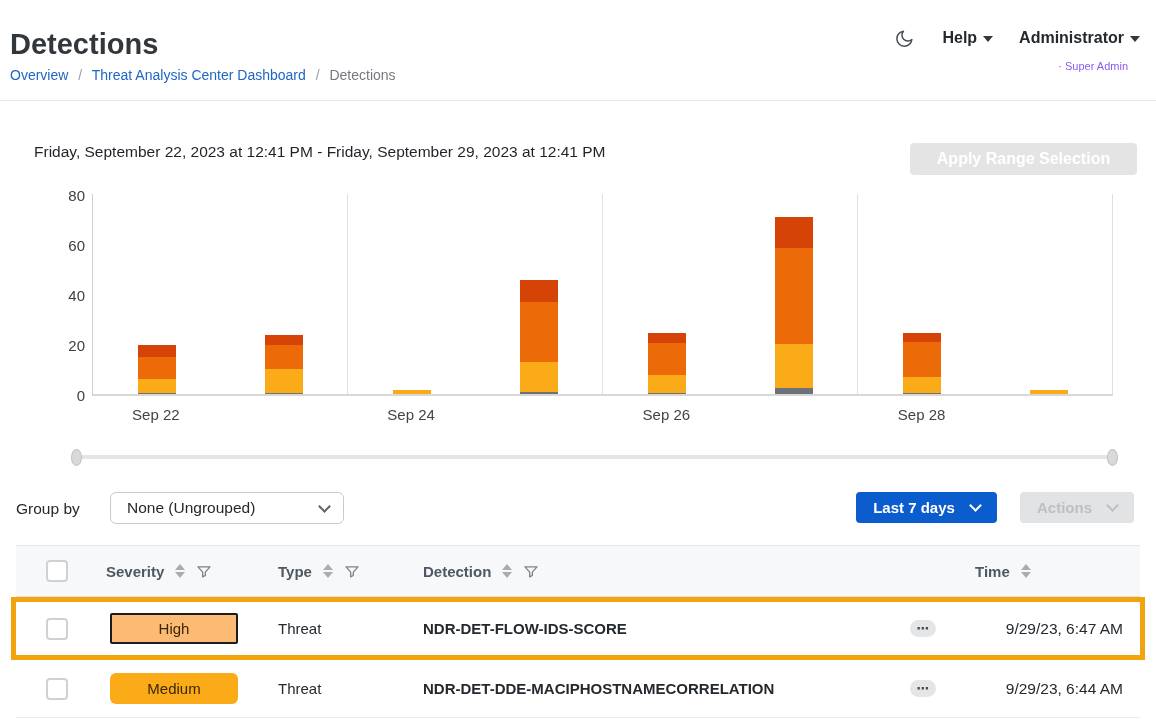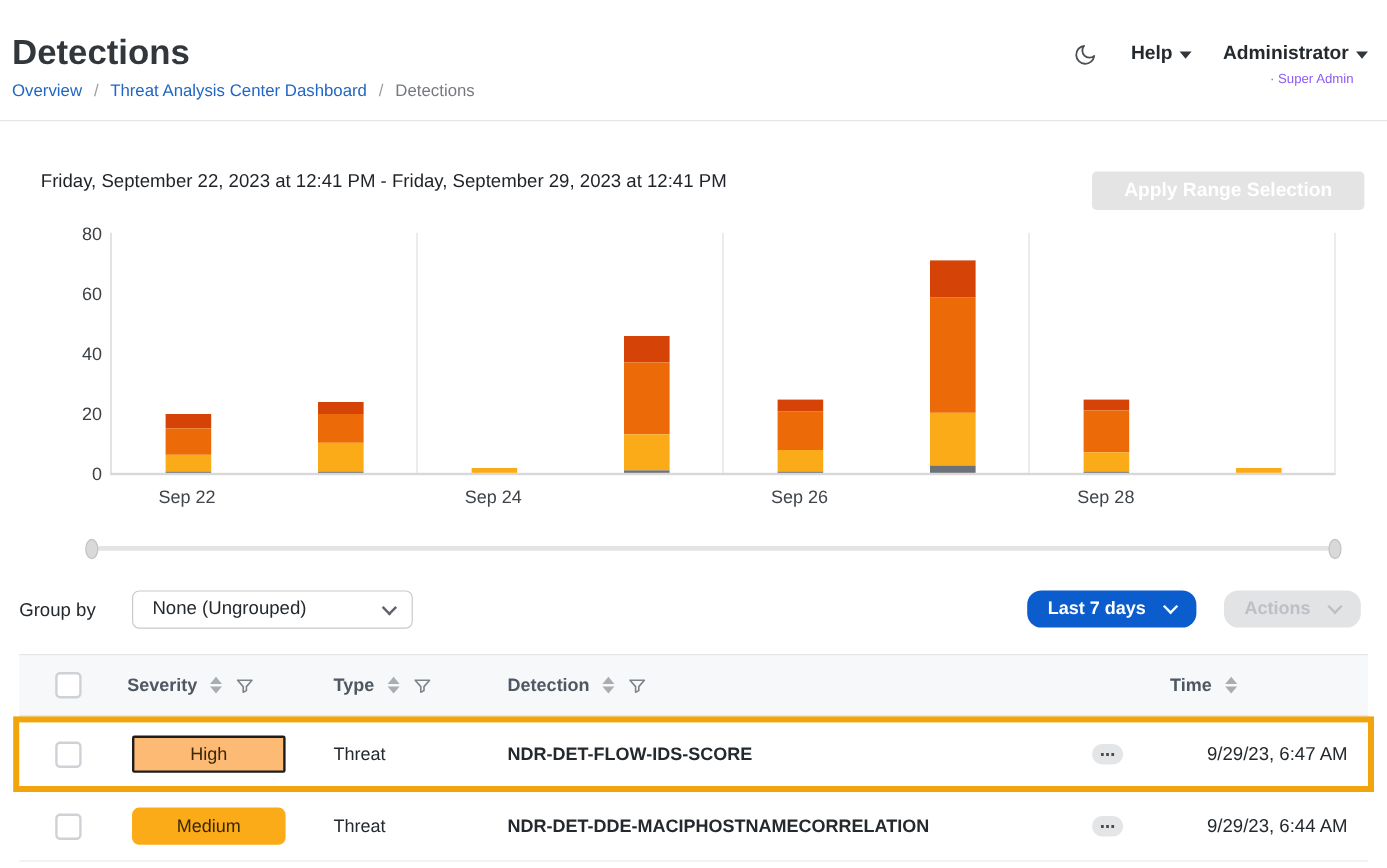--- a/index.html
+++ b/index.html
@@ -8,21 +8,21 @@
   .page { position:relative; width:1156px; height:523px; }
 
   
   .hdr { position:absolute; top:0; left:0; width:1156px; height:101px;
     border-bottom:1px solid #e4e6e8; background:#fff; }
   .page-title { position:absolute; top:28px; left:10px; font-size:29px; font-weight:bold; color:#32373c; }
   .breadcrumb { position:absolute; top:67px; left:10px; font-size:14px; }
   .crumb-link { color:#2066c4; text-decoration:none; cursor:pointer; }
   .crumb-sep { color:#9aa0a6; margin:0 6px; }
   .crumb-current { color:#75797e; }
-  .hdr-right { position:absolute; top:34px; right:16px; display:flex; align-items:center; gap:26px; }
+  .hdr-right { position:absolute; top:27px; right:16px; display:flex; align-items:center; gap:26px; }
   .moon-btn { width:22px; height:22px; cursor:pointer; display:flex; align-items:center; }
   .menu-btn { display:flex; align-items:center; gap:6px; font-size:16px; font-weight:bold; color:#24292e; cursor:pointer; }
   .caret-down { width:0; height:0; border-left:5px solid transparent; border-right:5px solid transparent; border-top:6px solid #32373c; margin-top:2px; }
   .sub-account { position:absolute; top:60px; right:28px; font-size:11px; color:#8b5cf6; }
 
   
   .date-range { position:absolute; top:143px; left:34px; font-size:15.5px; color:#1f2328; }
   .apply-btn { position:absolute; top:143px; left:910px; width:227px; height:32px;
     background:#e4e4e5; border:none; border-radius:4px; color:#fff; font-weight:bold;
     font-size:16px; font-family:inherit; cursor:default;text-align:center; }
@@ -45,21 +45,21 @@
     background:#d9d9d9; border:1px solid #c2c2c2; cursor:ew-resize; }
   .slider-handle.left { left:71px; } .slider-handle.right { left:1107px; }
 
   
   .groupby-label { position:absolute; top:500px; left:16px; font-size:15.5px; color:#24292e; }
   .groupby-select { position:absolute; top:492px; left:110px; width:234px; height:32px;
     border:1px solid #c8cacc; border-radius:6px; background:#fff; display:flex; align-items:center;
     padding:0 14px 0 16px; font-size:15.5px; color:#24292e; cursor:pointer; justify-content:space-between; }
   .chev { width:9px; height:9px; border-right:2px solid #5f6368; border-bottom:2px solid #5f6368;
     transform:rotate(45deg); margin-top:-4px; }
-  .btn { position:absolute; height:31px; border:none; border-radius:12px; font-family:inherit;
+  .btn { position:absolute; height:31px; border:none; border-radius:4px; font-family:inherit;
     font-size:15px; font-weight:bold; display:flex; align-items:center; justify-content:center; gap:16px; cursor:pointer; }
   .btn-range { top:492px; left:856px; width:141px; background:#0b5ccc; color:#fff; }
   .btn-range .chev { border-color:#fff; }
   .btn-actions { top:492px; left:1020px; width:114px; background:#e1e3e5; color:#bcc0c4; cursor:default; }
   .btn-actions .chev { border-color:#bcc0c4; }
 
   
   .table { position:absolute; top:545px; left:16px; width:1124px; }
   .trow, .thead { display:grid; grid-template-columns:74px 172px 145px 487px 60px 1fr; align-items:center; }
   .thead { height:52px; background:#f7f8f9; border-top:1px solid #e5e6e8; border-bottom:1px solid #e2e3e5; }

